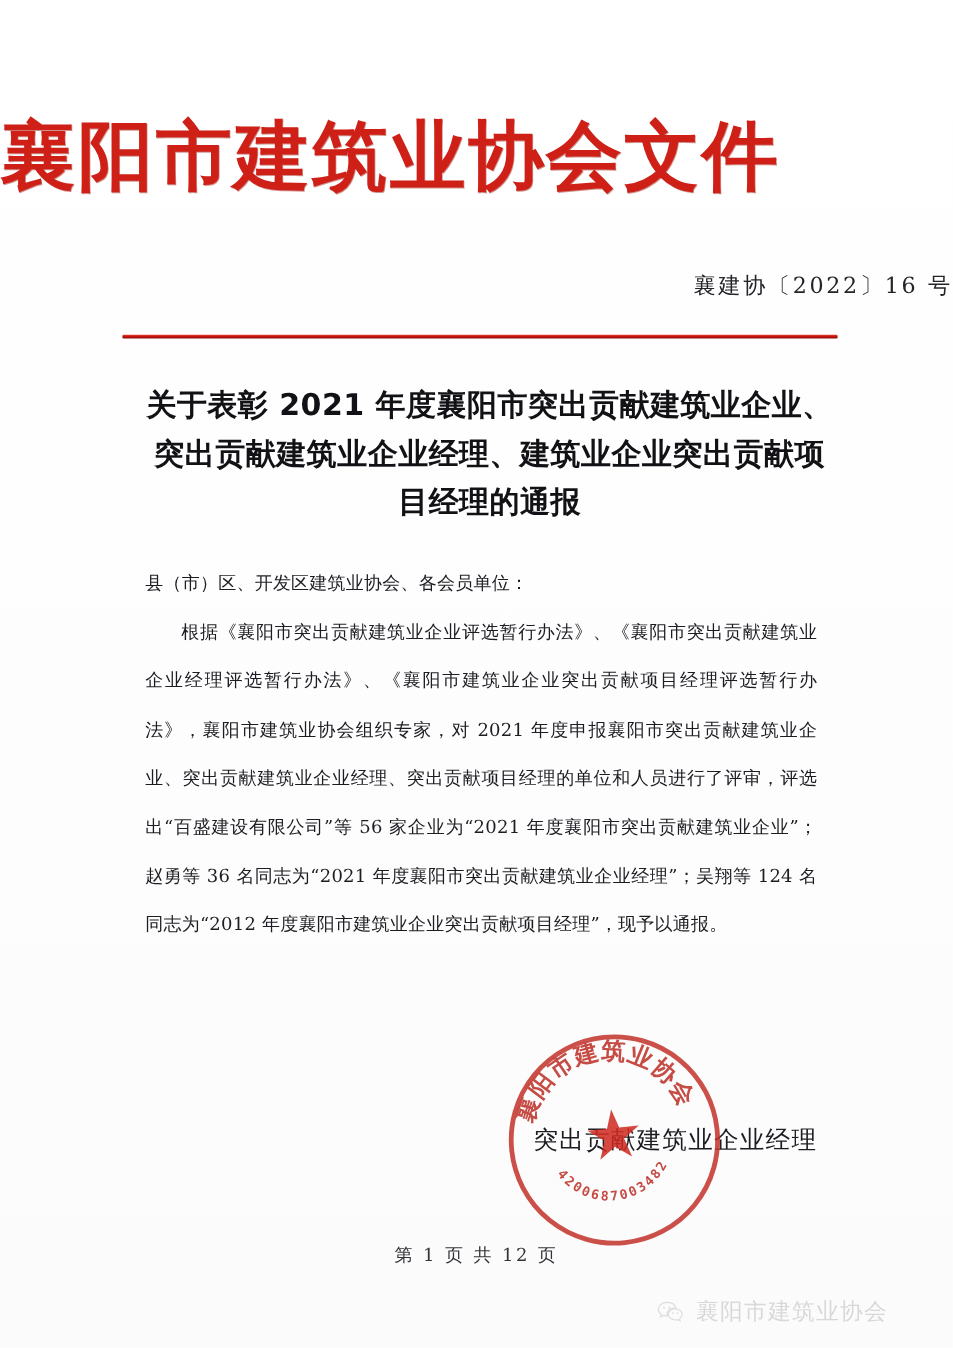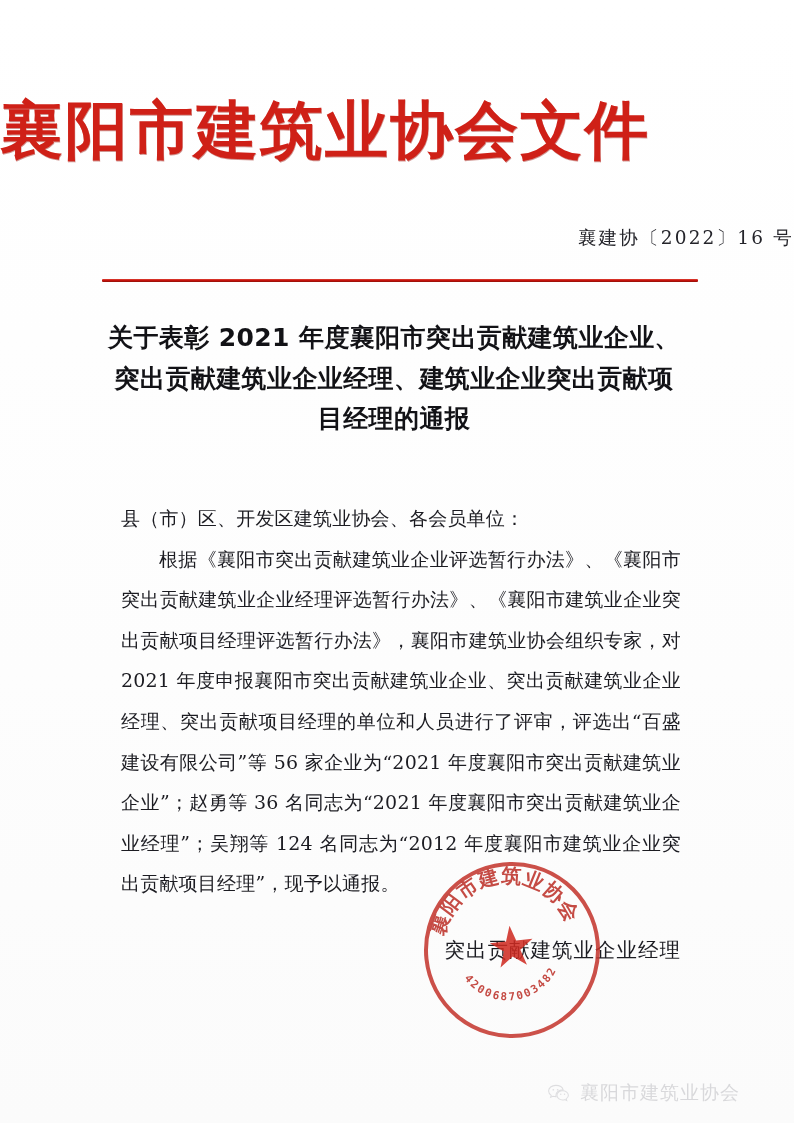--- a/index.html
+++ b/index.html
@@ -60,44 +60,43 @@
     width: 596px;
     height: 3px;
     background: linear-gradient(180deg,#e04236 0%, #c3120c 50%, #8f1008 100%);
     border-radius: 1px;
   }
 
   
   .doc-title {
     position: absolute;
     top: 318px;
-    left: 104px;
+    left: 118px;
     width: 580px;
     text-align: center;
     font-family: "DejaVu Sans", "Liberation Sans", sans-serif;
     font-size: 25px;
     font-weight: 700;
     line-height: 1.62;
     color: #121216;
     letter-spacing: 0.4px;
   }
 
   
   .doc-body {
     position: absolute;
     top: 466px;
     left: 121px;
     width: 560px;
     font-family: "DejaVu Serif", "Liberation Serif", serif;
-    font-size: 19px;
+    font-size: 15px;
     line-height: 40.6px;
     color: #1c1c22;
     letter-spacing: 0.2px;
     text-align: justify;
-    margin-top: 32px;
   }
   .doc-body p {
     margin: 0;
   }
   .doc-body p.indent {
     text-indent: 2em;
   }
 
   
   .doc-date {
@@ -227,20 +226,21 @@
           <textPath href="#rimTop" startOffset="50%" text-anchor="middle">襄阳市建筑业协会</textPath>
         </text>
         <text class="seal-code">
           <textPath href="#rimBottom" startOffset="50%" text-anchor="middle">4200687003482</textPath>
         </text>
       </svg>
       <div class="seal-star">★</div>
     </div>
   </div>
 
+  <div class="page-footer">第 1 页 共 12 页</div>
 
   <div class="watermark">
     <span class="watermark-icon">
       <svg viewBox="0 0 24 24" xmlns="http://www.w3.org/2000/svg">
         <path d="M9.2 4.2C5.5 4.2 2.5 6.6 2.5 9.6c0 1.7 1 3.2 2.5 4.2l-.6 1.9 2.2-1.1c.8.2 1.7.4 2.6.4h.5c-.1-.4-.2-.8-.2-1.2 0-2.9 2.9-5.3 6.5-5.3h.5c-.6-2.5-3.4-4.3-7.3-4.3z" fill="none" stroke="#9a9aa2" stroke-width="1"></path>
         <path d="M21.5 13.8c0-2.4-2.5-4.4-5.5-4.4s-5.5 2-5.5 4.4 2.5 4.4 5.5 4.4c.7 0 1.4-.1 2-.3l1.9.9-.5-1.6c1.3-.8 2.1-2 2.1-3.4z" fill="none" stroke="#9a9aa2" stroke-width="1"></path>
         <circle cx="7" cy="8.4" r="0.8" fill="#9a9aa2"></circle>
         <circle cx="11.2" cy="8.4" r="0.8" fill="#9a9aa2"></circle>
         <circle cx="14.2" cy="12.8" r="0.7" fill="#9a9aa2"></circle>
         <circle cx="17.8" cy="12.8" r="0.7" fill="#9a9aa2"></circle>

